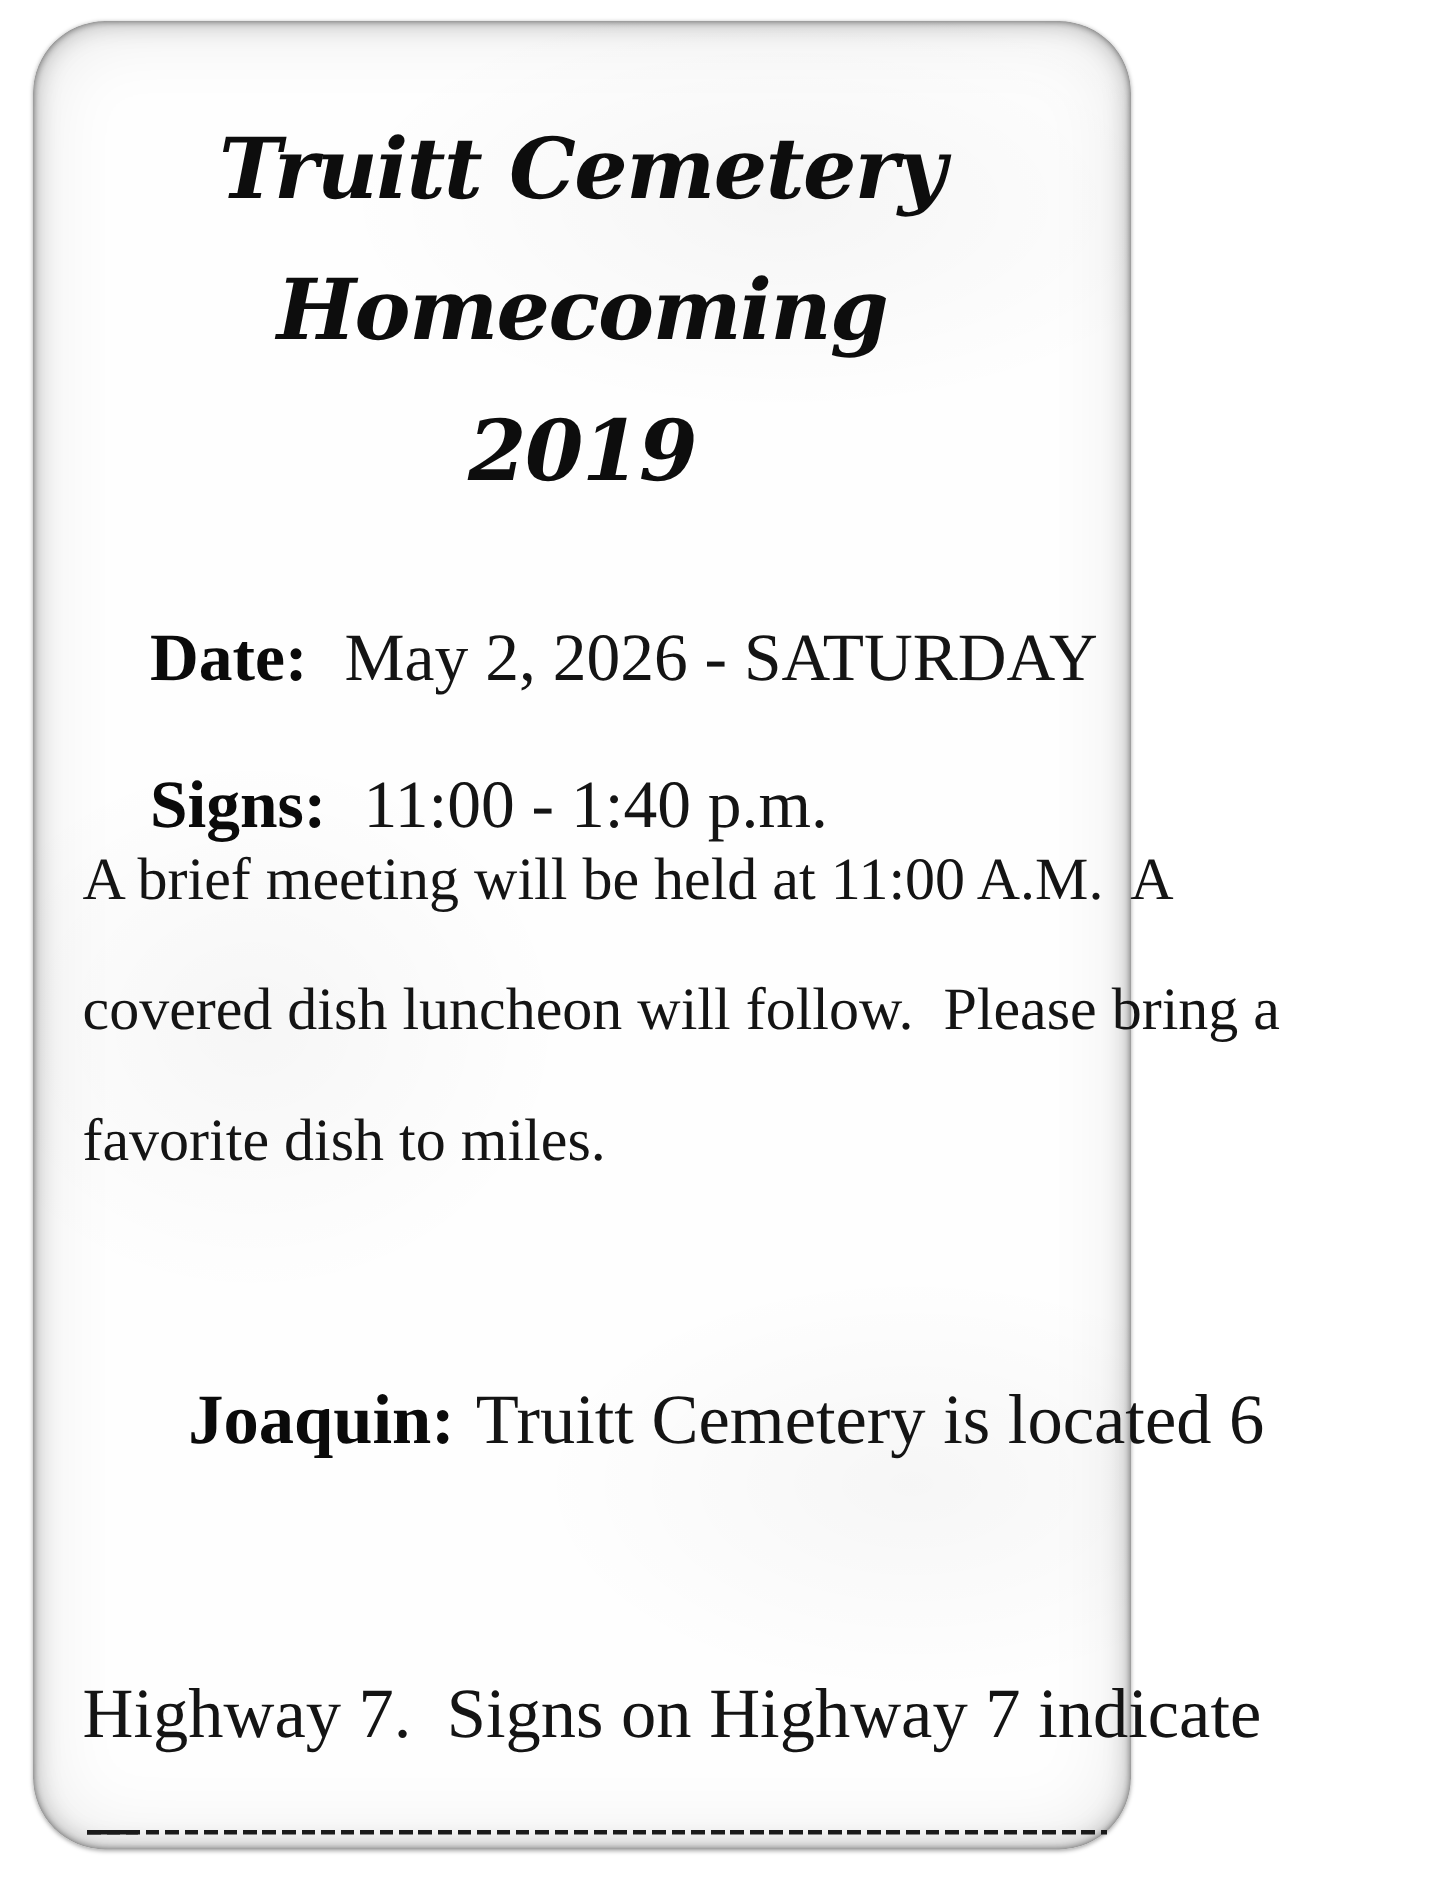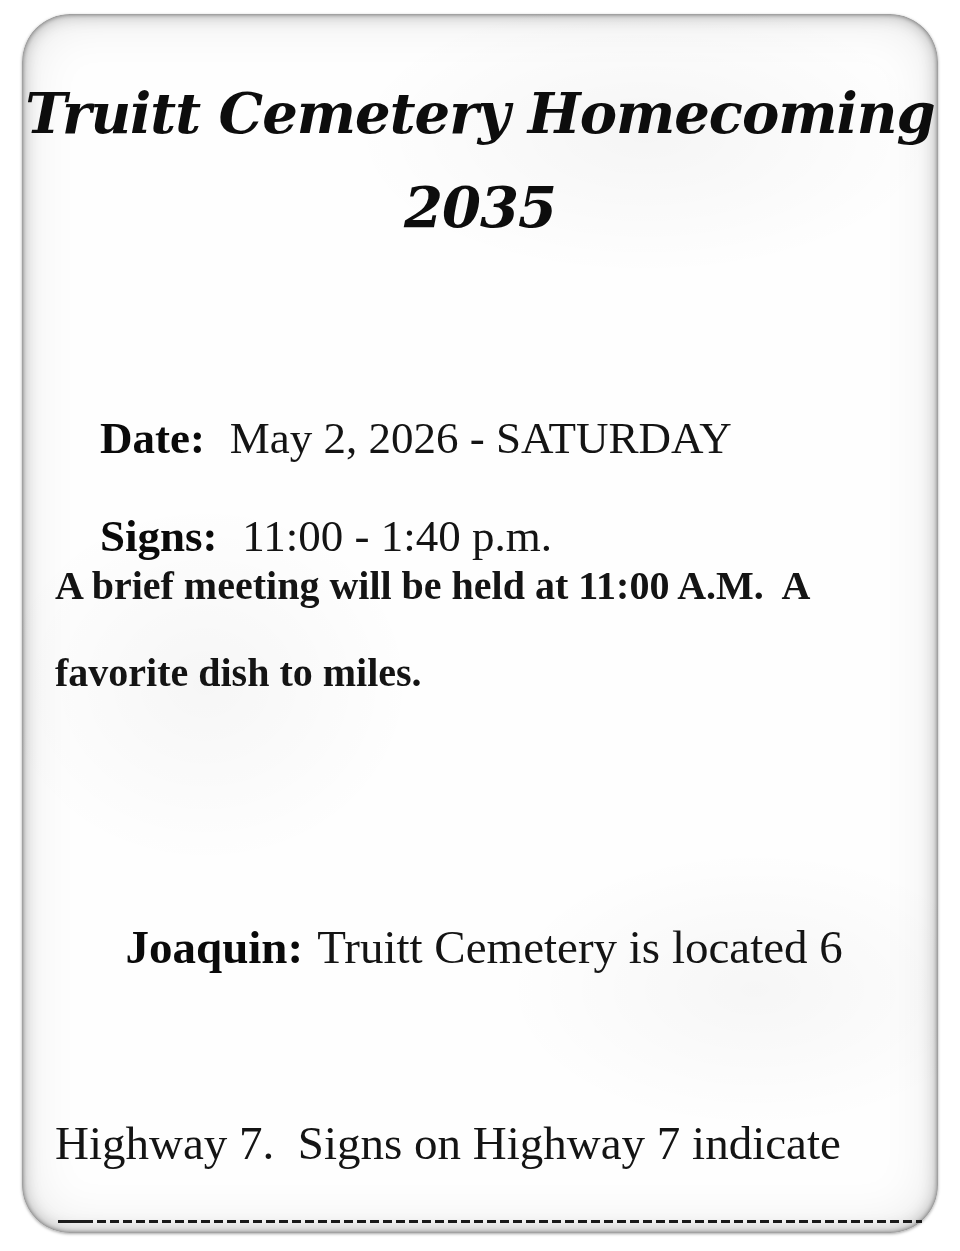--- a/index.html
+++ b/index.html
@@ -11,21 +11,21 @@
     height: 1251px;
     position: relative;
     background: #ffffff;
     font-family: "Liberation Serif", serif;
     overflow: hidden;
   }
   .card {
     position: absolute;
     left: 22px;
     top: 14px;
-    width: 916px;
+    width: 732px;
     height: 1219px;
     border-radius: 48px;
     background:
       radial-gradient(ellipse 420px 200px at 68% 10%, rgba(0,0,0,0.035), transparent 70%),
       radial-gradient(ellipse 300px 260px at 20% 55%, rgba(0,0,0,0.03), transparent 70%),
       radial-gradient(ellipse 360px 200px at 80% 80%, rgba(0,0,0,0.03), transparent 70%),
       #fefefe;
     box-shadow:
       0 1px 3px rgba(0,0,0,0.35),
       inset 0 0 5px rgba(0,0,0,0.55),
@@ -70,21 +70,20 @@
     margin-left: 0.55em;
   }
   .meeting-para {
     position: absolute;
     top: 528px;
     left: 33px;
     right: 20px;
     font-size: 40px;
     line-height: 87px;
     color: #141414;
-    font-weight: bold;
   }
   .meeting-para .pline {
     white-space: pre;
   }
   .location-para {
     position: absolute;
     top: 786px;
     left: 33px;
     right: 10px;
     font-size: 47px;
@@ -116,33 +115,34 @@
     background: #1a1a1a;
   }
 </style>
 </head>
 <body>
 
 <div class="card">
 
   <div class="title-block">
     <div>Truitt Cemetery Homecoming</div>
-    <div>2035</div>
+    <div>2019</div>
   </div>
 
   <div class="line date-line">
     <span class="bold-label">Date:</span><span class="value">May 2, 2026 - SATURDAY</span>
   </div>
 
   <div class="line time-line">
     <span class="bold-label">Signs:</span><span class="value">11:00 - 1:40 p.m.</span>
   </div>
 
   <div class="meeting-para">
     <div class="pline">A brief meeting will be held at 11:00 A.M.  A</div>
+    <div class="pline">covered dish luncheon will follow.  Please bring a</div>
     <div class="pline">favorite dish to miles.</div>
   </div>
 
   <div class="location-para">
     <div class="pline">
       <span class="bold-label">Joaquin:</span><span class="value">Truitt Cemetery is located 6</span>
     </div>
     <div class="pline">Highway 7.  Signs on Highway 7 indicate</div>
 
   </div>

